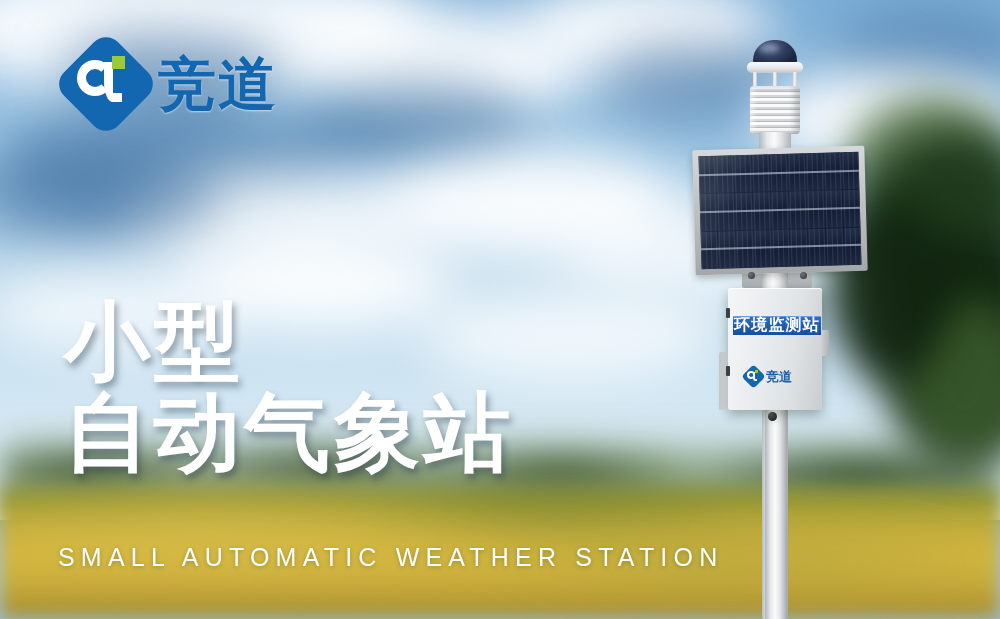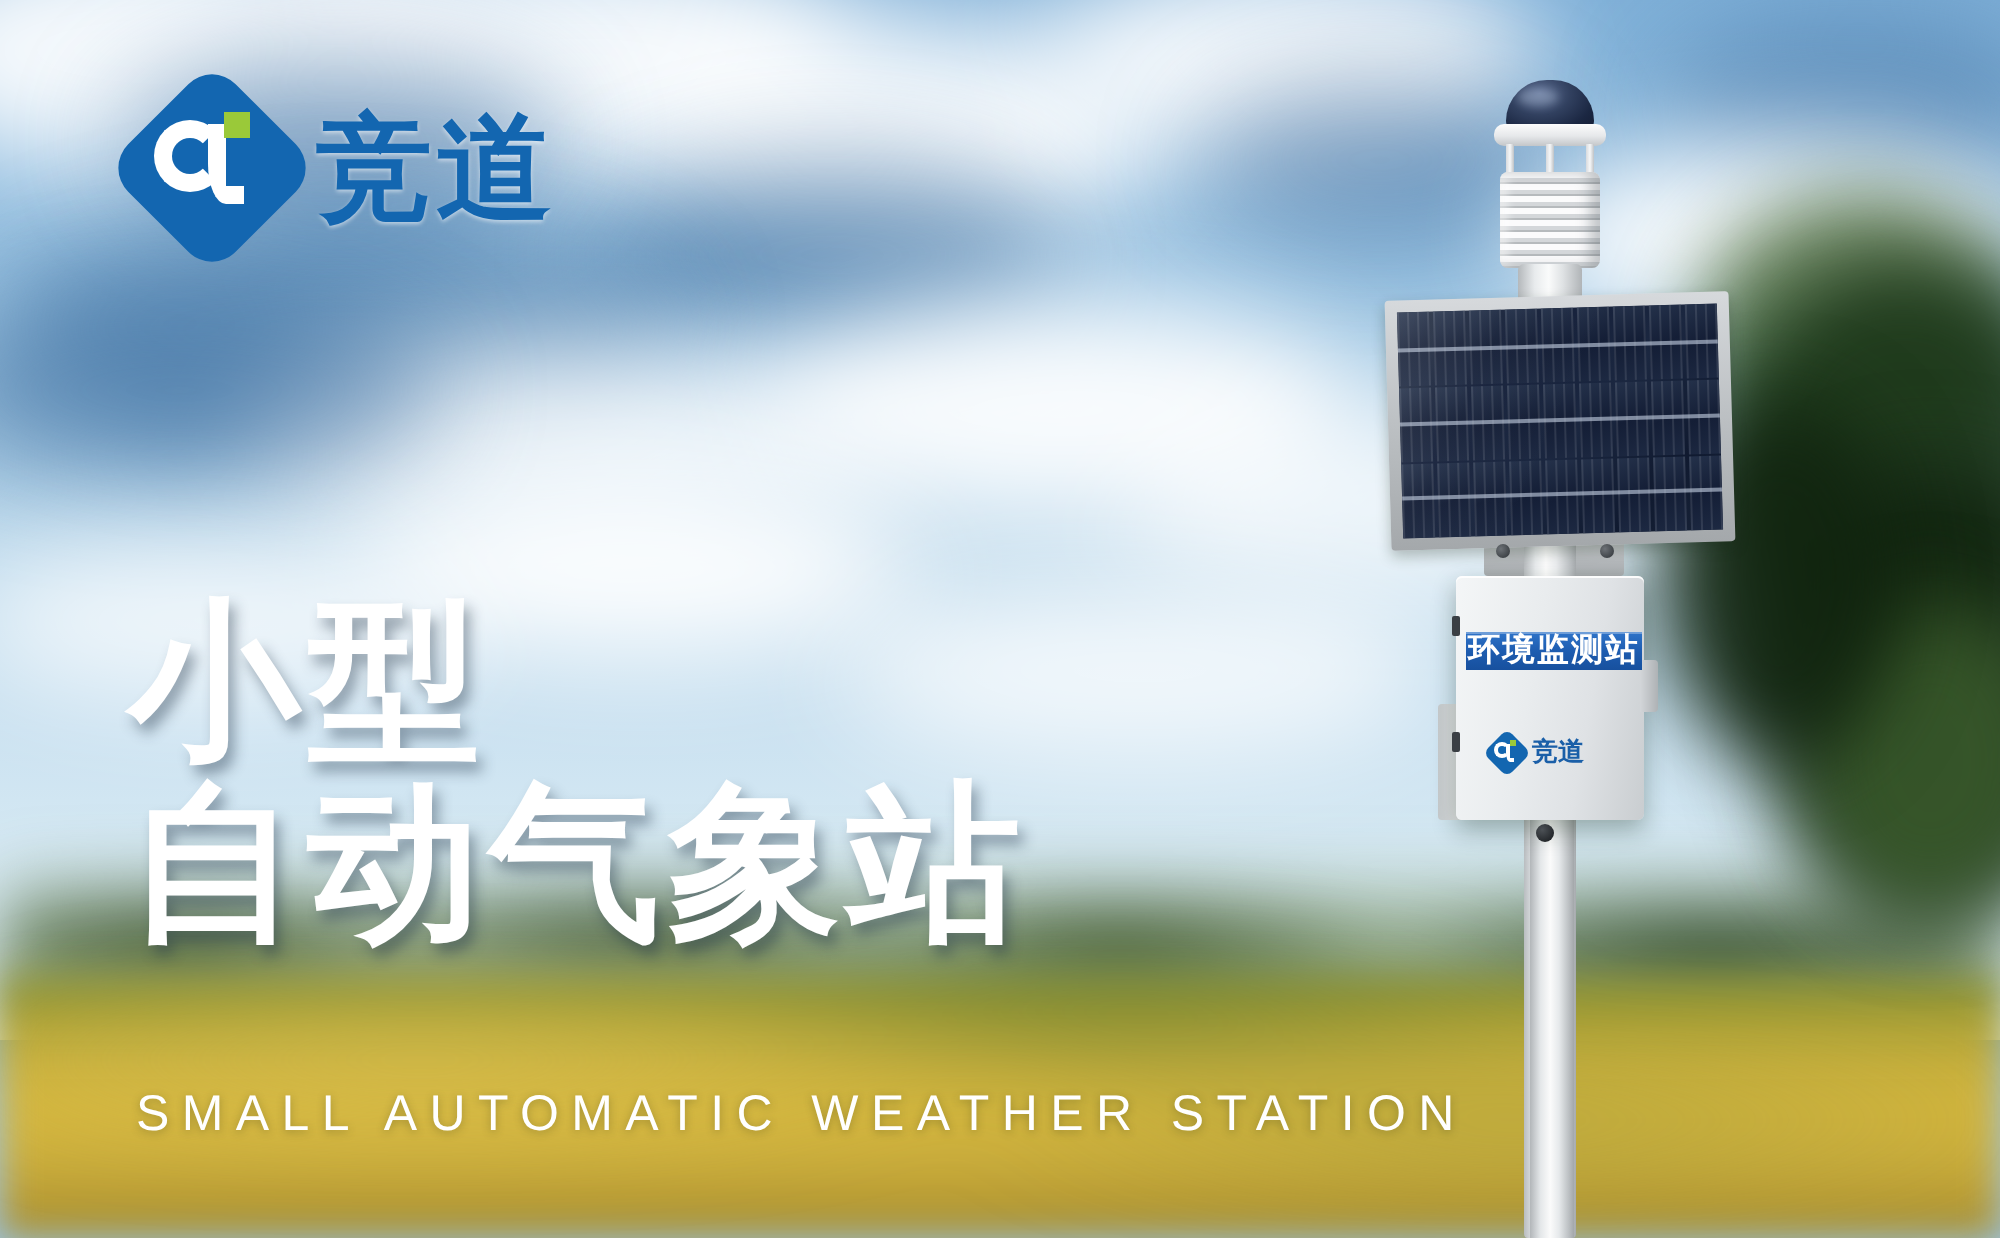--- a/index.html
+++ b/index.html
@@ -96,21 +96,21 @@
     position:absolute; left:64px; top:296px; z-index:40;
   }
   .hl-line {
     color:#ffffff; font-weight:bold; line-height:1.06;
     font-size:86px; letter-spacing:4px;
     text-shadow:3px 5px 7px rgba(30,50,70,0.42);
     font-family:"DejaVu Sans","Liberation Sans",sans-serif;
     white-space:nowrap;
   }
   .subtitle {
-    position:absolute; left:68px; top:543px; z-index:40;
+    position:absolute; left:58px; top:543px; z-index:40;
     color:#ffffff; font-size:25px; font-weight:300;
     letter-spacing:6.2px; white-space:nowrap;
     text-shadow:0 1px 4px rgba(60,60,20,0.35);
     font-family:"Liberation Sans","DejaVu Sans",sans-serif;
   }
 
   
   .station { position:absolute; left:0; top:0; width:1000px; height:619px; z-index:30; }
 
   .pole {

